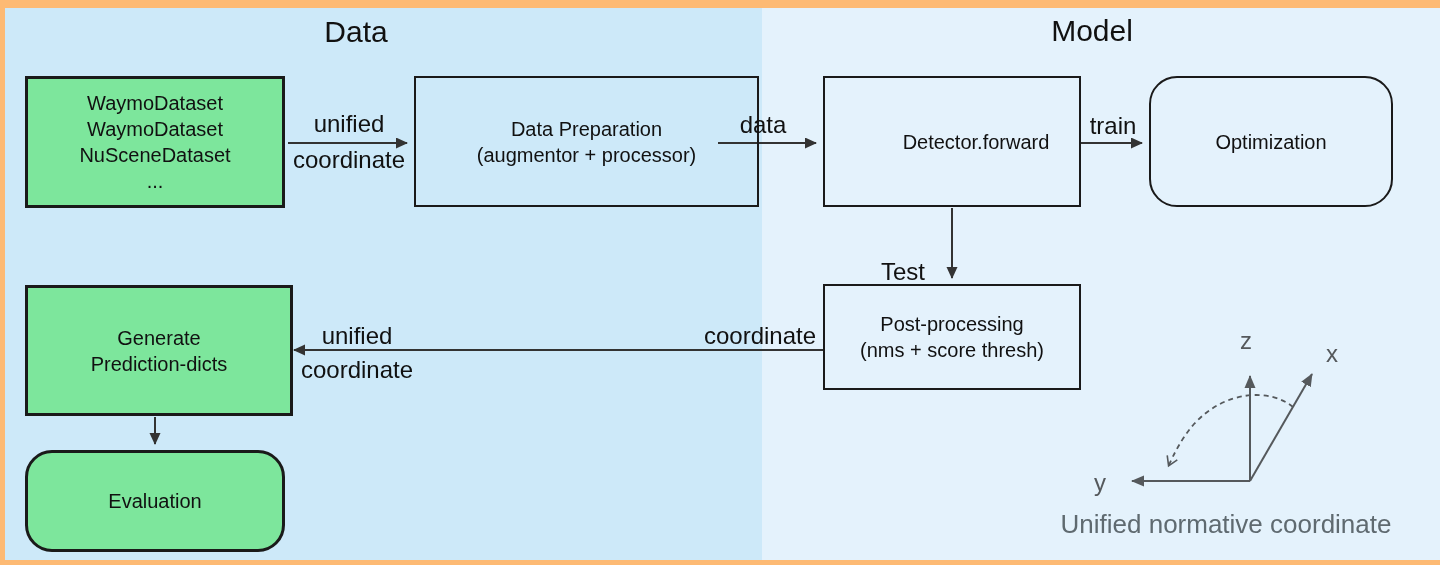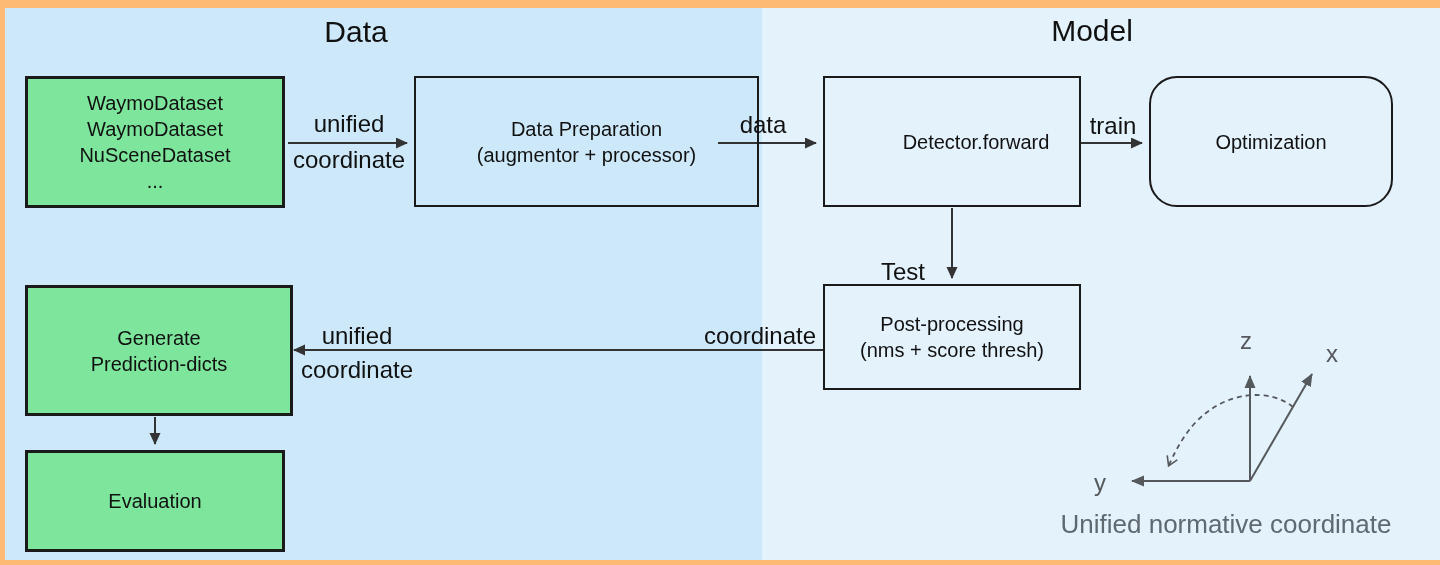--- a/index.html
+++ b/index.html
@@ -112,21 +112,21 @@
   <div class="node node-light" style="left:823px;top:284px;width:258px;height:106px;">
     <div>Post-processing</div>
     <div>(nms + score thresh)</div>
   </div>
 
   <div class="node node-green" style="left:25px;top:285px;width:268px;height:131px;">
     <div>Generate</div>
     <div>Prediction-dicts</div>
   </div>
 
-  <div class="node node-green" style="left:25px;top:450px;width:260px;height:102px;">
+  <div class="node node-green" style="left:25px;top:450px;width:260px;height:102px;border-radius:27px;">
     <div>Evaluation</div>
   </div>
 
   <div class="edge-label" style="left:349px;top:124px;">unified</div>
   <div class="edge-label" style="left:349px;top:160px;">coordinate</div>
   <div class="edge-label" style="left:763px;top:125px;">data</div>
   <div class="edge-label" style="left:1113px;top:126px;">train</div>
   <div class="edge-label" style="left:903px;top:242px;margin-top:30px;">Test</div>
   <div class="edge-label" style="left:760px;top:336px;">coordinate</div>
   <div class="edge-label" style="left:357px;top:336px;">unified</div>

